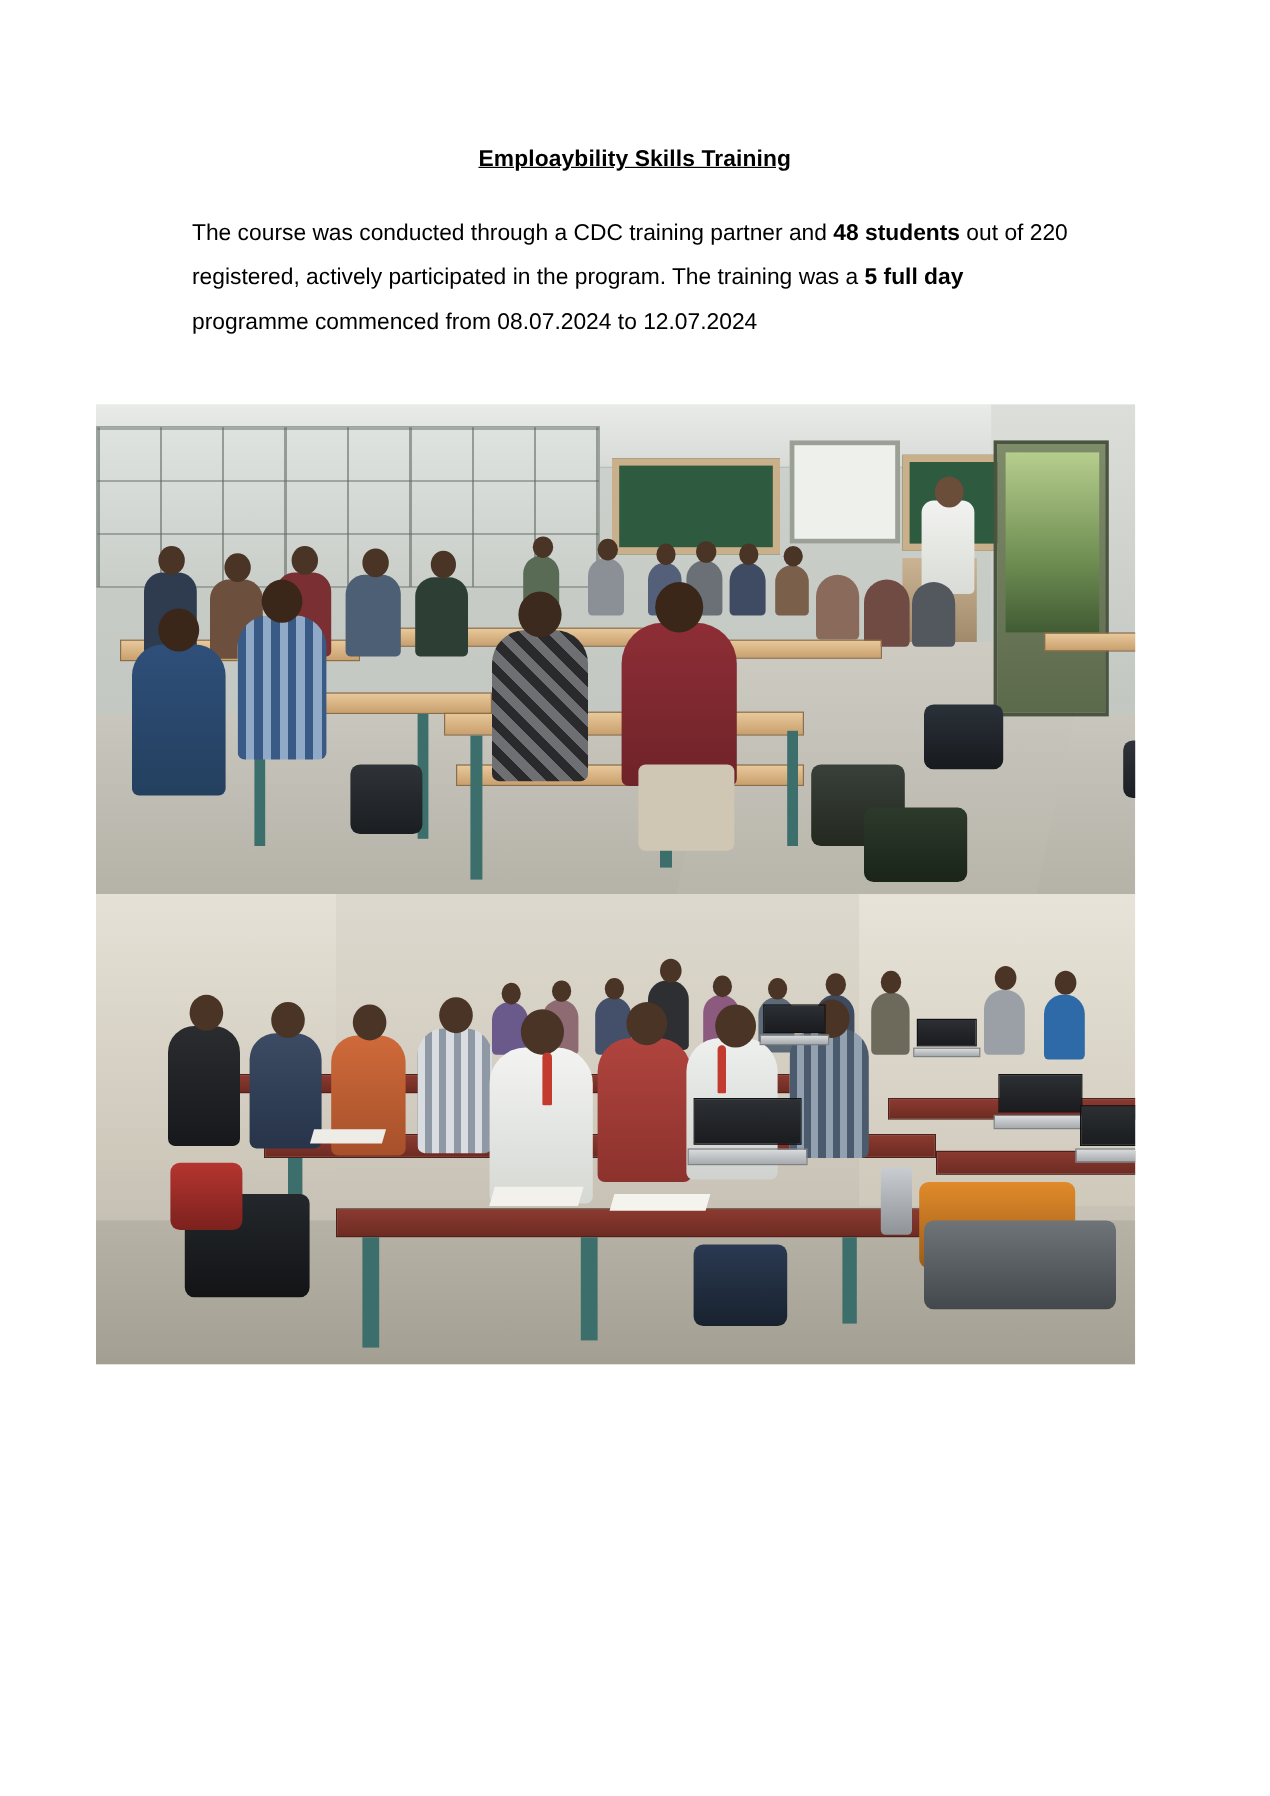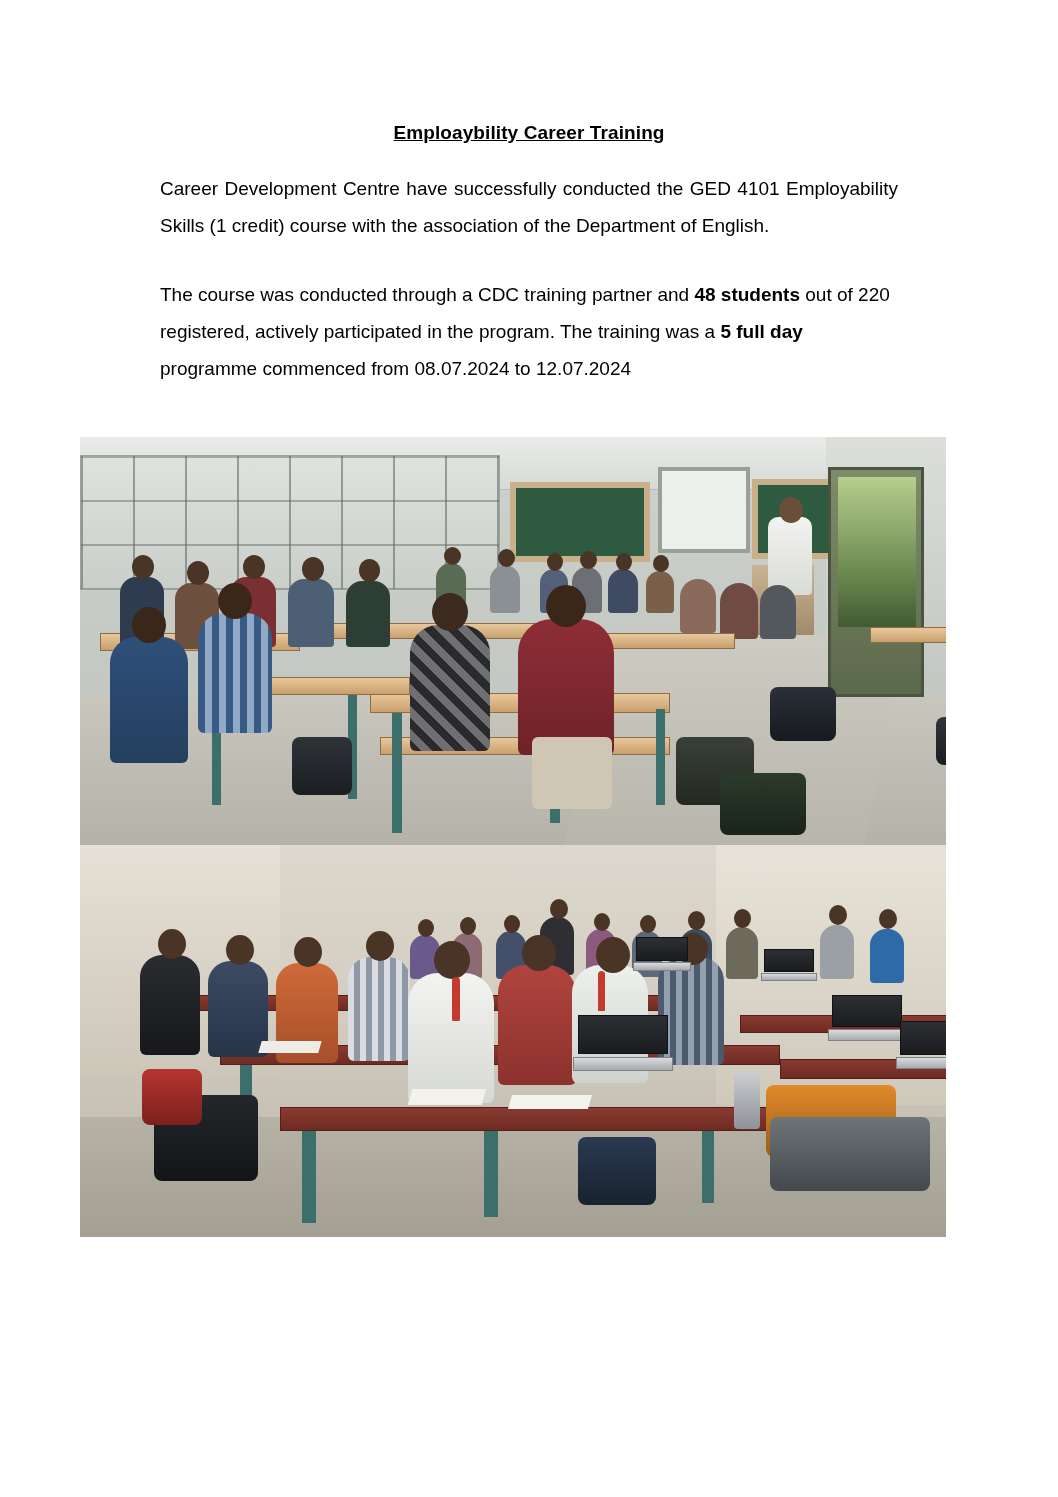--- a/index.html
+++ b/index.html
@@ -189,23 +189,22 @@
     background: linear-gradient(#d9dbdd, #a7abae);
     border: 1px solid #7e8285;
     box-sizing: border-box;
   }
 </style>
 </head>
 <body>
 
 <div class="page">
 
-  <div class="doc-title">Emploaybility Career Training</div>
-
-  <p class="para"><span>Career Development Centre have successfully conducted the GED 4101 Employability Skills (1 credit) course with the association of the Department of English.</span></p>
+  <div class="doc-title">Emploaybility Skills Training</div>
+
 
   <p class="para second"><span>The course was conducted through a CDC training partner and </span><b>48 students</b><span> out of 220 registered, actively participated in the program. The training was a </span><b>5 full day</b><span> programme commenced from 08.07.2024 to 12.07.2024</span></p>
 
   <div class="photos">
 
     <div class="photo photo-1">
       <div class="p1-bg"></div>
       <div class="p1-ceiling"></div>
       <div class="p1-windowband"></div>
       <div class="p1-wall-right"></div>

